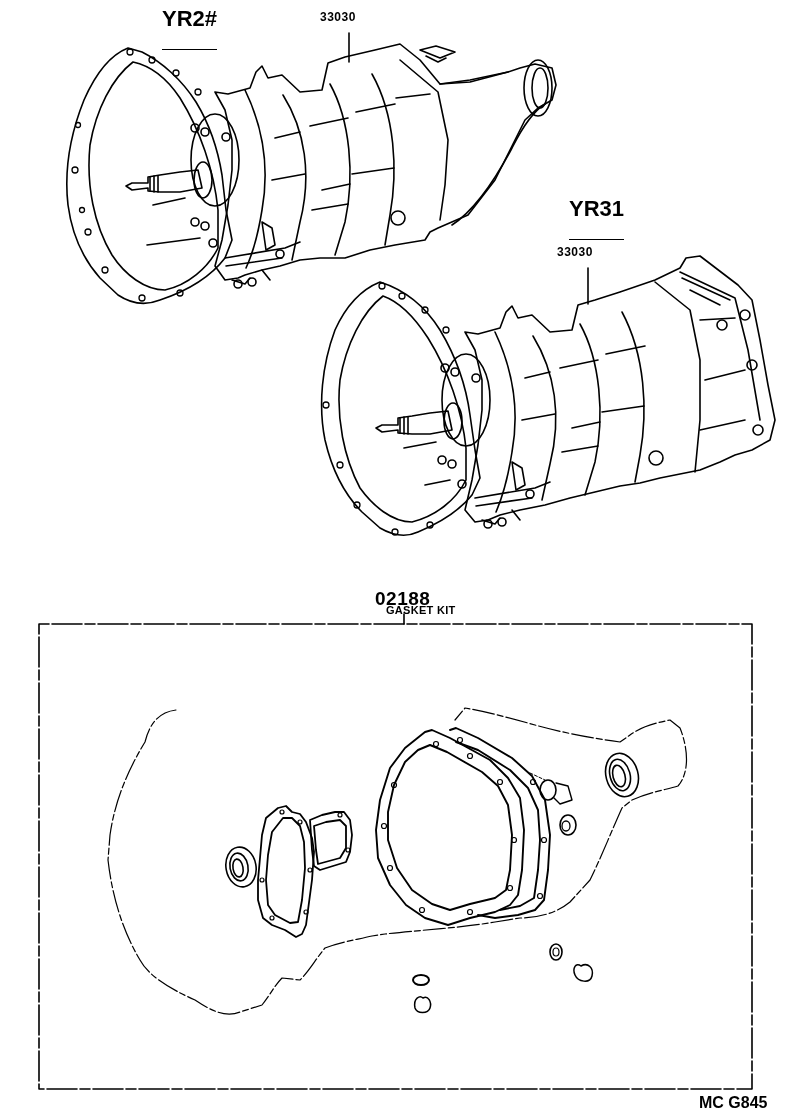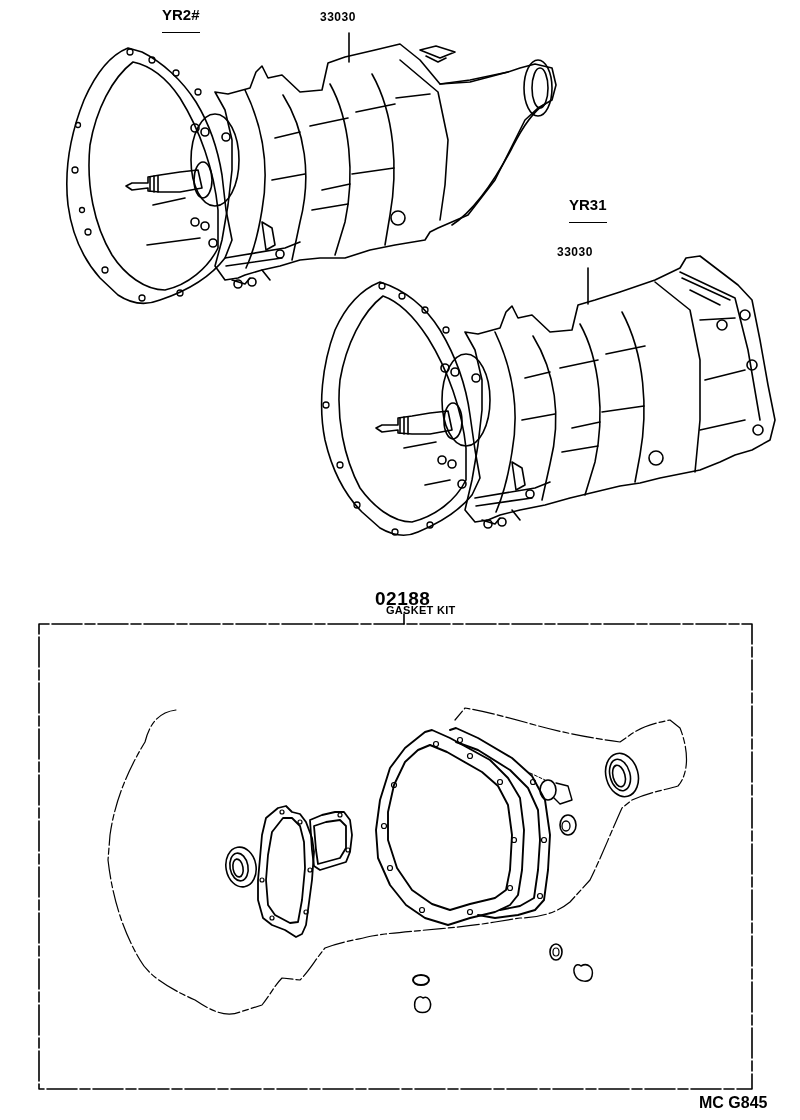--- a/index.html
+++ b/index.html
@@ -1,20 +1,20 @@
 <!DOCTYPE html>
 <html><head>
 <meta charset="utf-8">
 <style>
   html, body { margin:0; padding:0; background:#ffffff; }
   body { width:800px; height:1120px; position:relative; overflow:hidden; font-family:"Liberation Sans", "DejaVu Sans", sans-serif; }
   svg.art { position:absolute; left:0; top:0; }
   .lbl { position:absolute; color:#000; font-weight:bold; font-family:"Liberation Sans", sans-serif; white-space:nowrap; }
   .num { font-size:12px; letter-spacing:0.5px; }
-  .model { font-size:15px; border-bottom:1.5px solid #000; padding-bottom:9px; }
+  .model { font-size:22px; border-bottom:1.5px solid #000; padding-bottom:17px; }
   .kit { font-size:11px; font-weight:bold; letter-spacing:0.3px; }
   .code { font-size:16px; }
 </style>
 </head>
 <body>
 
 <svg class="art" width="800" height="1120" viewBox="0 0 800 1120" fill="none" stroke="#000" stroke-width="1.6" stroke-linejoin="round" stroke-linecap="round">
 
   <g>
 

